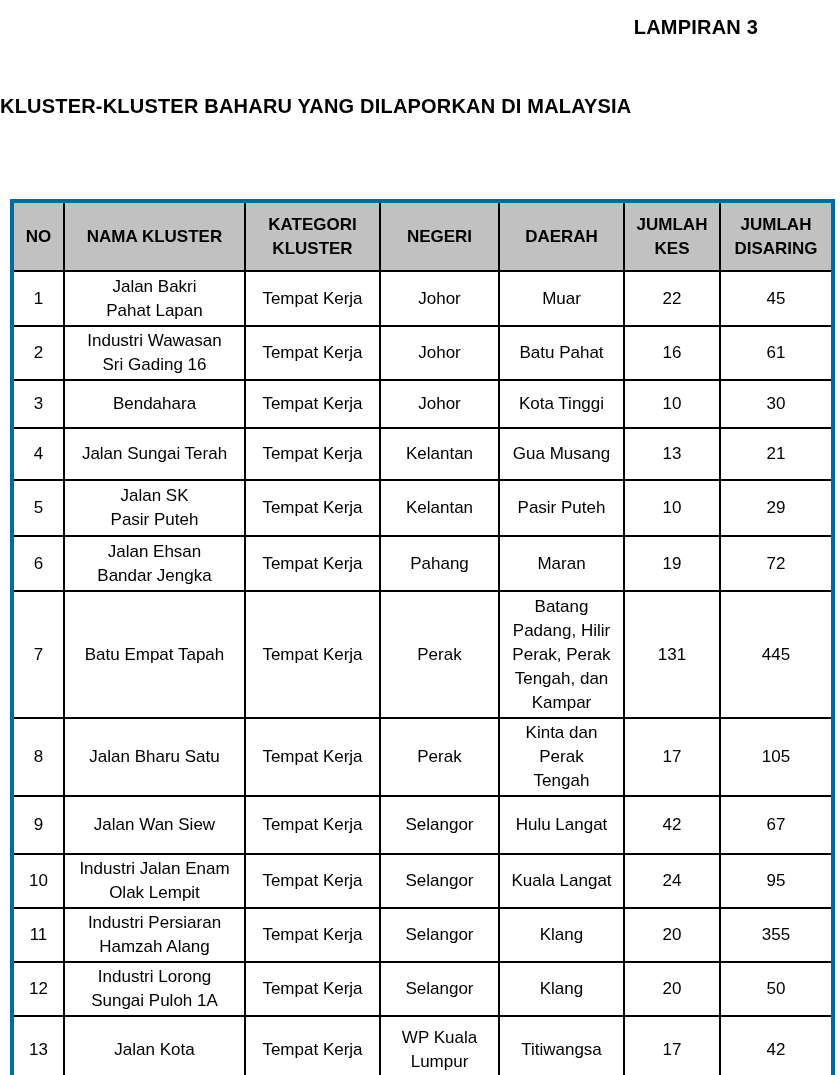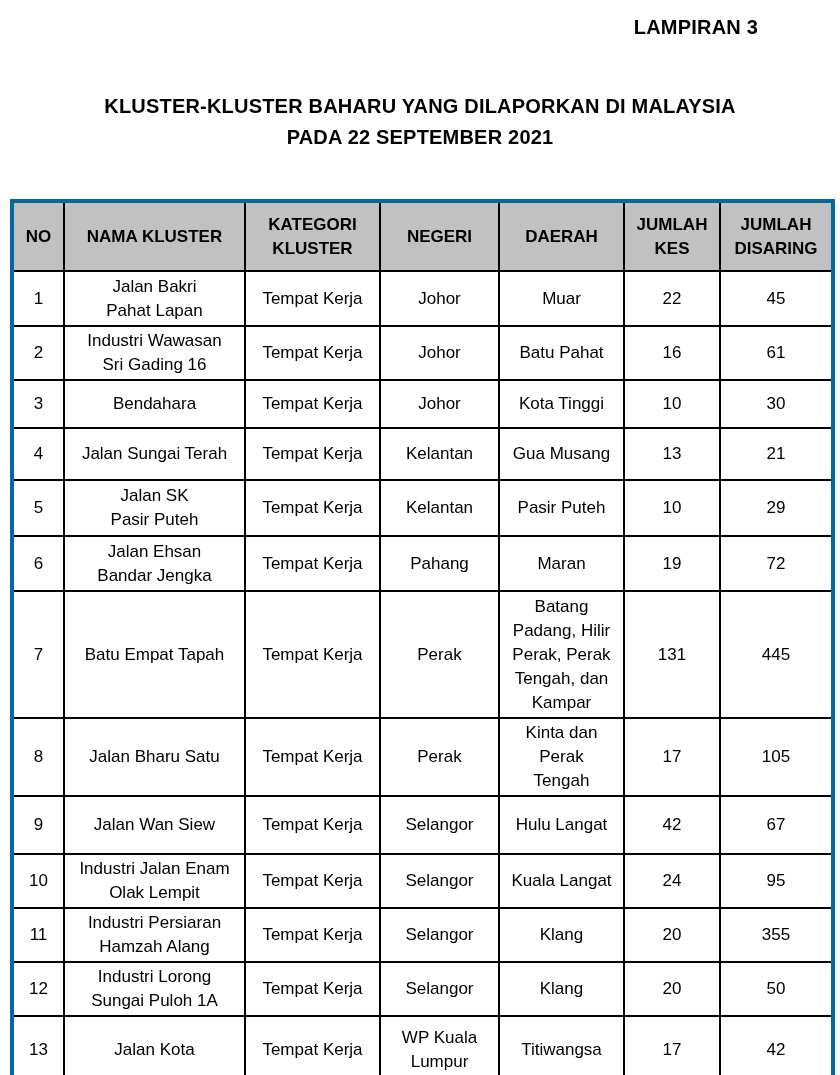--- a/index.html
+++ b/index.html
@@ -23,21 +23,20 @@
     right: 82px;
     font-size: 20px;
     font-weight: bold;
     letter-spacing: 0.2px;
   }
   .doc-title {
     position: absolute;
     top: 82px;
     left: 0;
     width: 100%;
-    text-align: center;
     font-size: 20px;
     font-weight: bold;
     line-height: 31px;
     letter-spacing: 0.2px;
   }
   table.cluster-table {
     position: absolute;
     top: 190px;
     left: 10px;
     width: 821px;
@@ -71,21 +70,20 @@
 </style>
 </head>
 <body>
 
 <div class="page">
 
   <div class="corner-label">LAMPIRAN 3</div>
 
   <div class="doc-title">
     <div>KLUSTER-KLUSTER BAHARU YANG DILAPORKAN DI MALAYSIA</div>
-    <div>PADA 22 SEPTEMBER 2021</div>
   </div>
 
   <table class="cluster-table">
     <colgroup>
       <col class="col-no">
       <col class="col-nama">
       <col class="col-kategori">
       <col class="col-negeri">
       <col class="col-daerah">
       <col class="col-kes">

